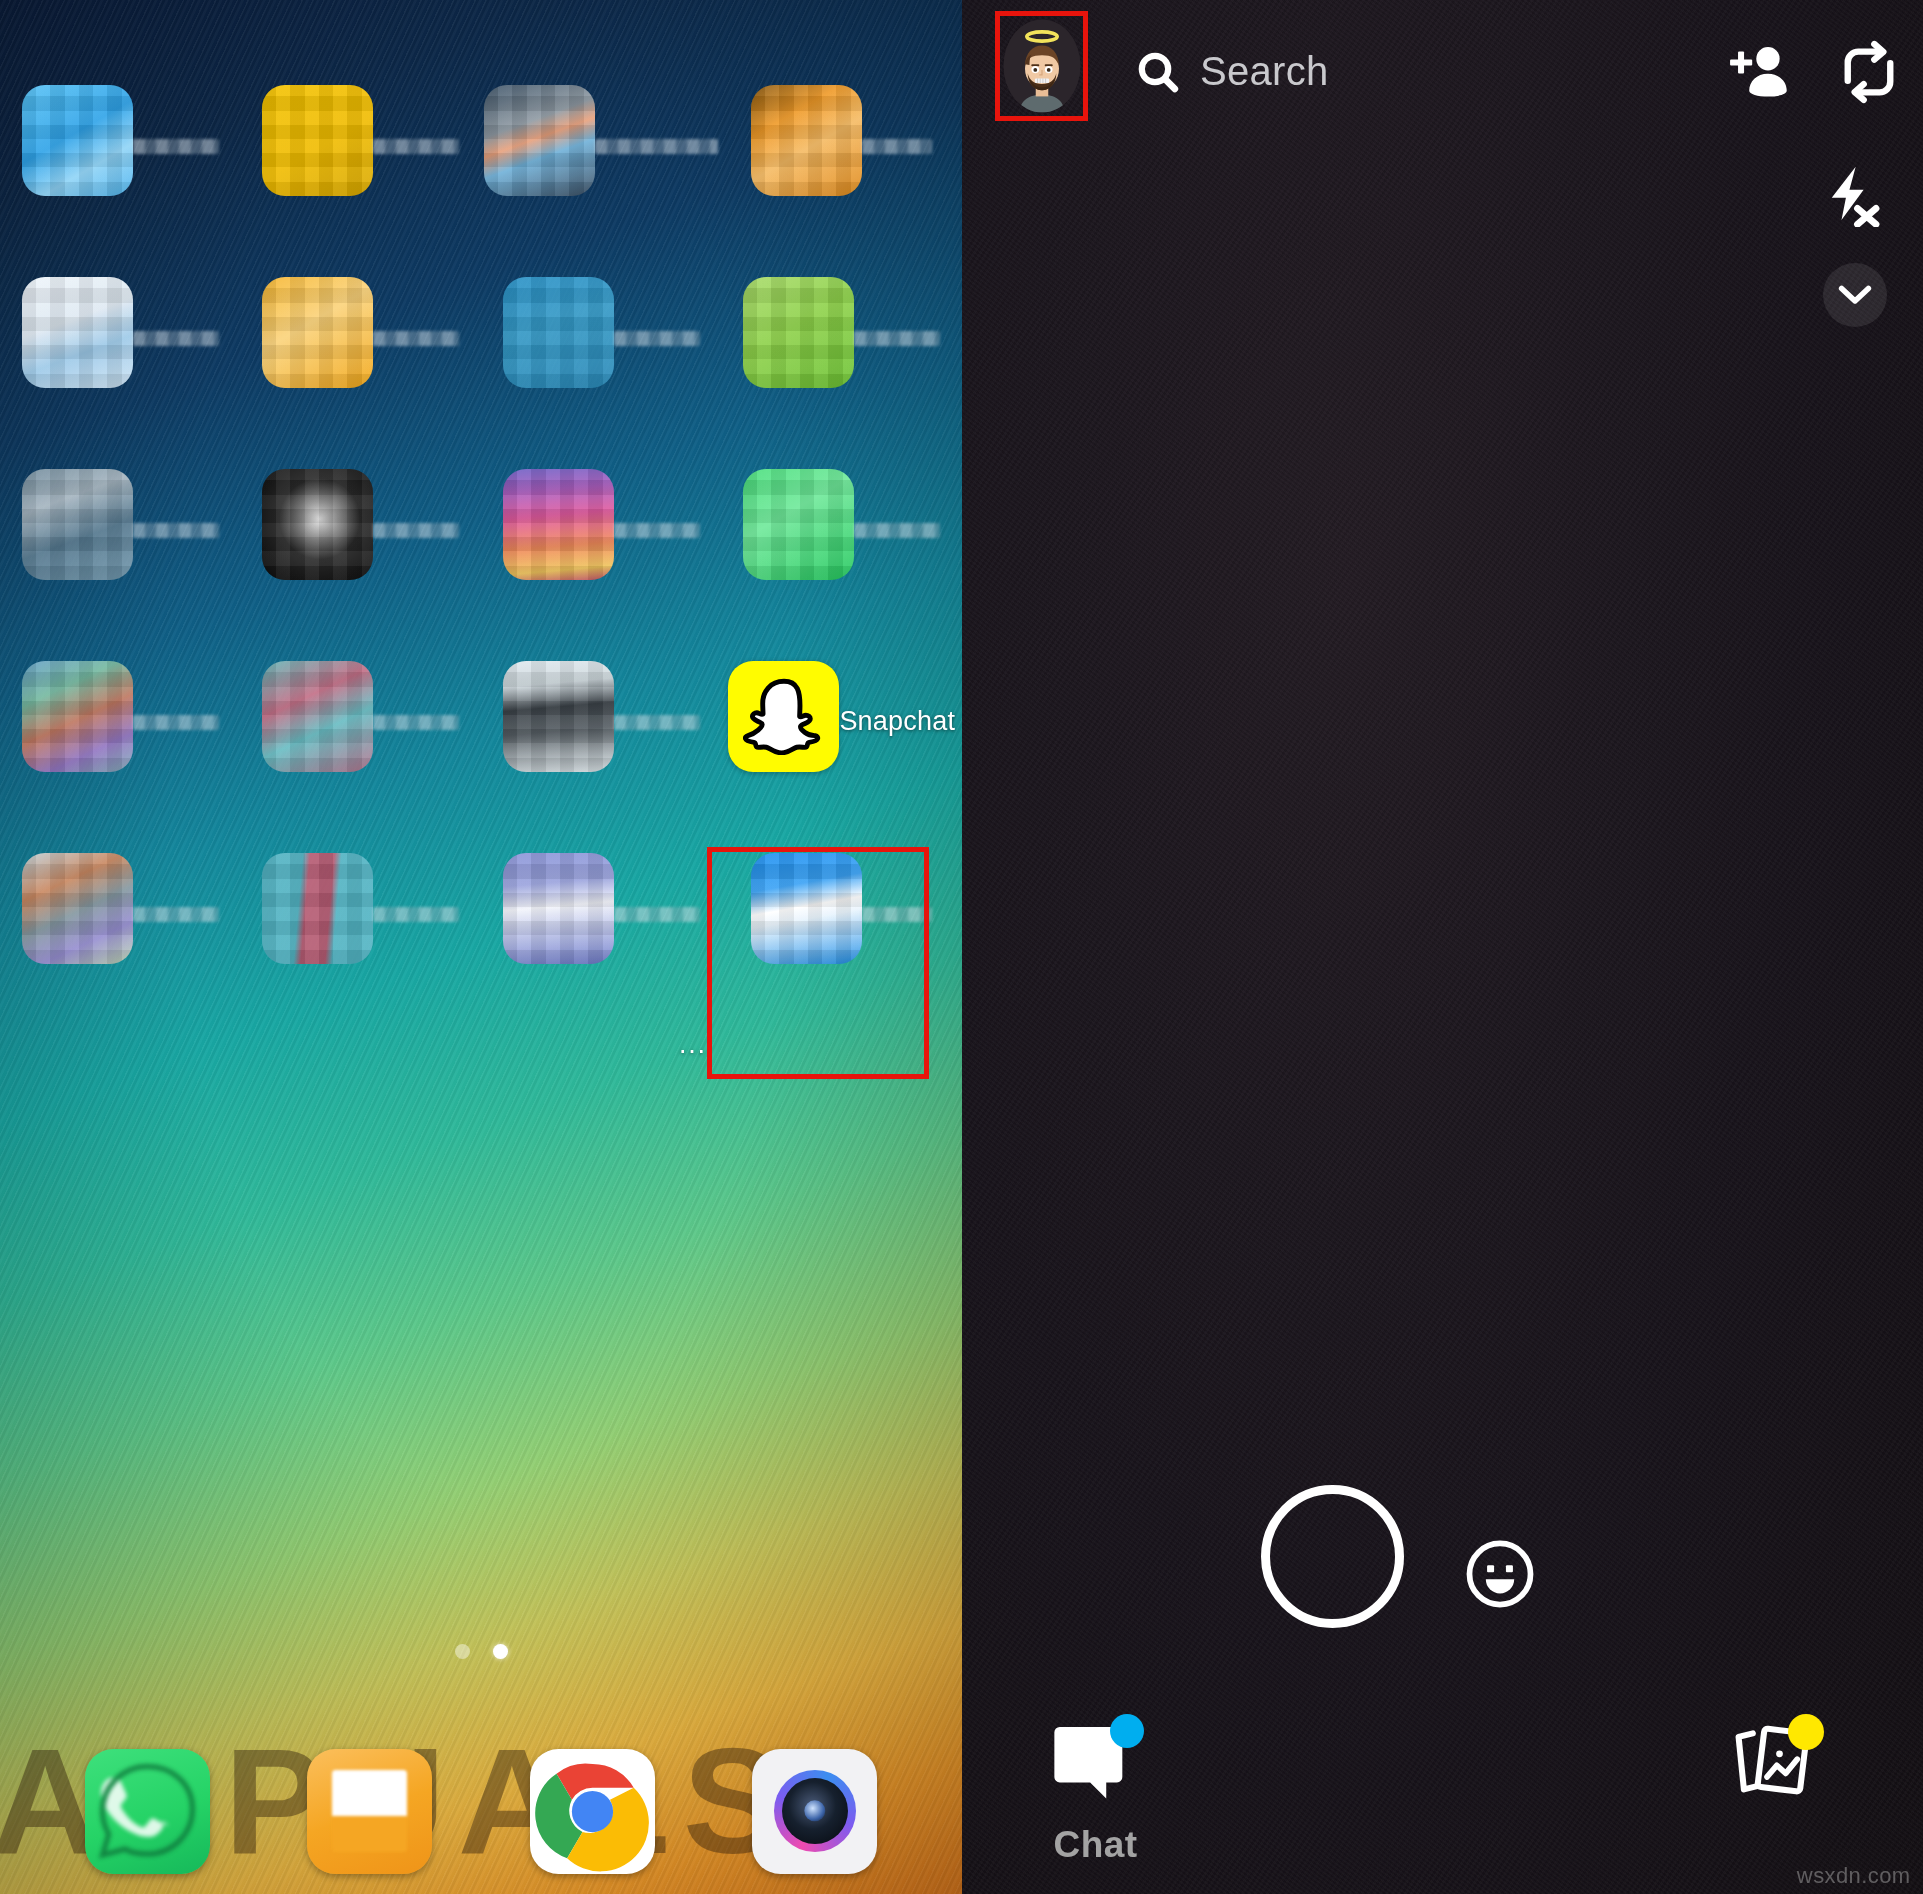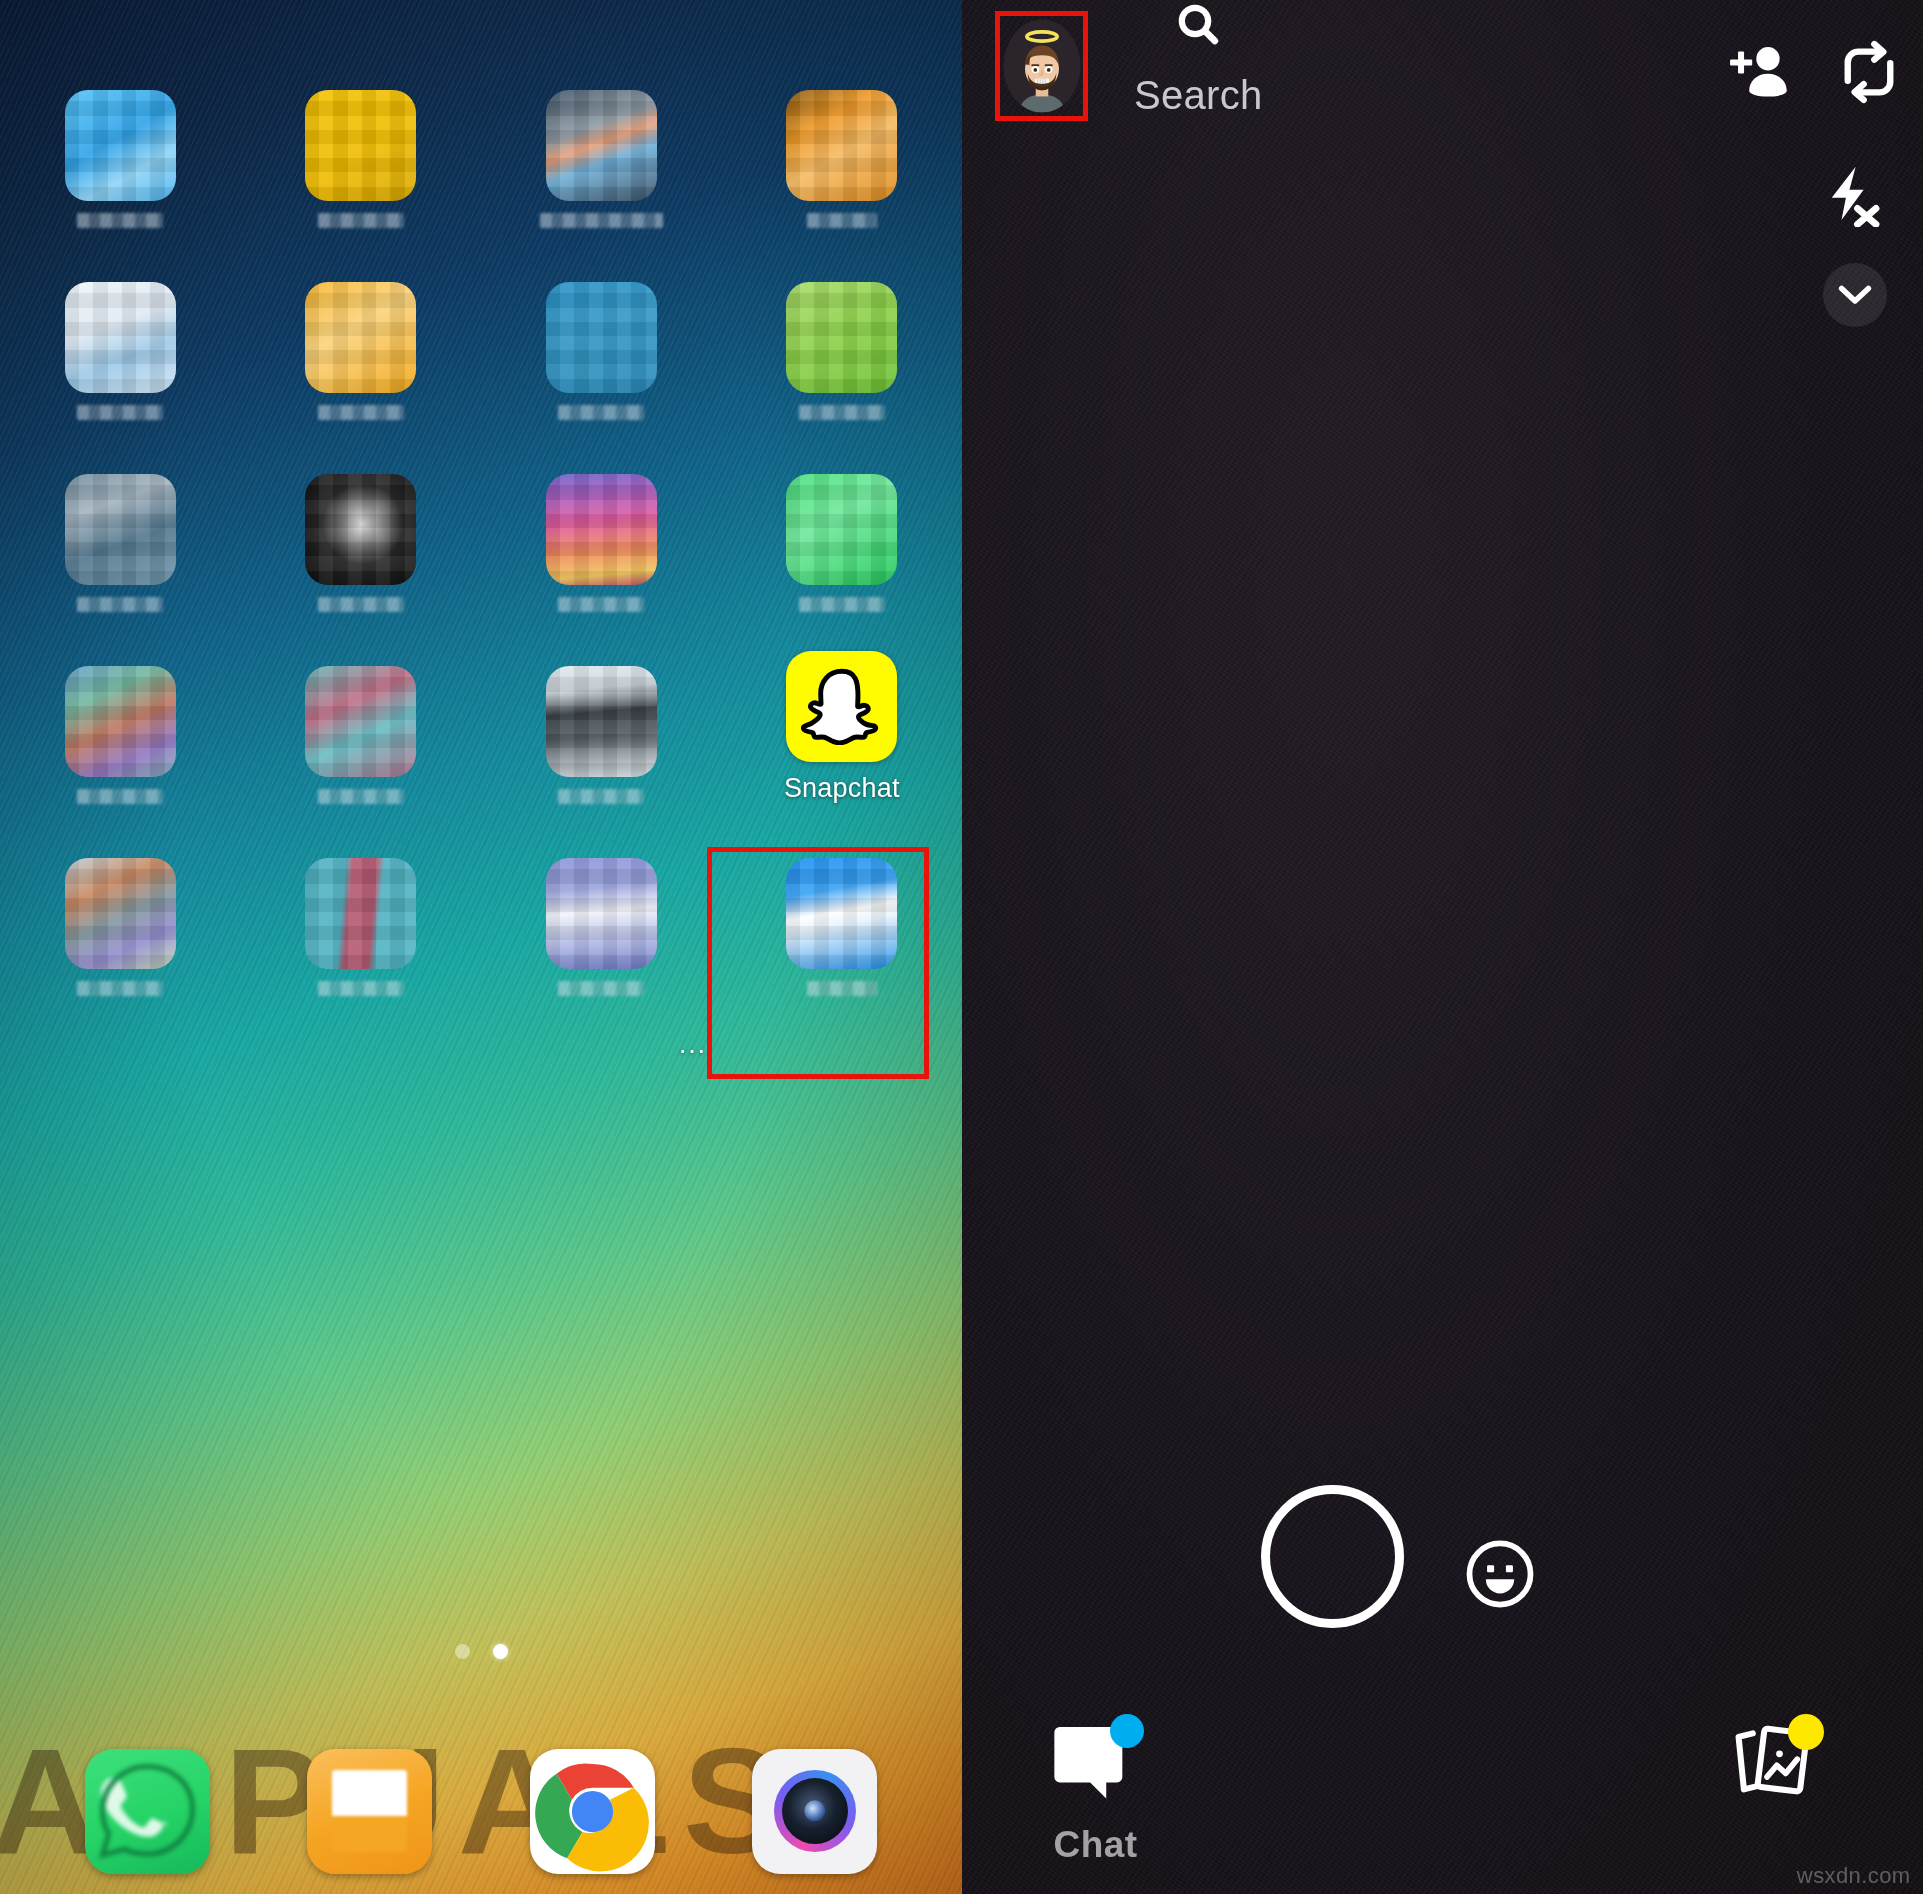--- a/index.html
+++ b/index.html
@@ -54,22 +54,22 @@
 
   
   .app-grid {
     position:absolute; left:0; top:36px; width:962px;
     display:grid;
     grid-template-columns:repeat(4,1fr);
     row-gap:0px;
   }
   .app-cell {
     height:192px;
-    display:flex; flex-direction:column;
-    align-items:center; justify-content:flex-end;
+    display:flex; flex-direction:row;
+    align-items:center; justify-content:center;
     padding-top:16px;
   }
   .app-tile {
     width:111px; height:111px;
     border-radius:23px;
     position:relative;
     overflow:hidden;
   }
   
   .px {
@@ -190,21 +190,21 @@
   .avatar-oval {
     position:absolute; left:50%; top:50%;
     transform:translate(-50%,-50%);
     width:77px; height:93px;
     border-radius:50%;
     background:#2b252b;
     overflow:hidden;
   }
   .search-group {
     position:absolute; left:172px; top:0; height:143px;
-    display:flex; align-items:center; gap:25px;flex-direction:column;
+    display:flex; align-items:center; gap:18px;
   }
   .search-text {
     color:#c9c9cd;
     font-size:40px;
     letter-spacing:0.3px;
   }
   .sc-top-right {
     position:absolute; right:23px; top:0;
     height:143px;
     display:flex; align-items:center; gap:45px;

